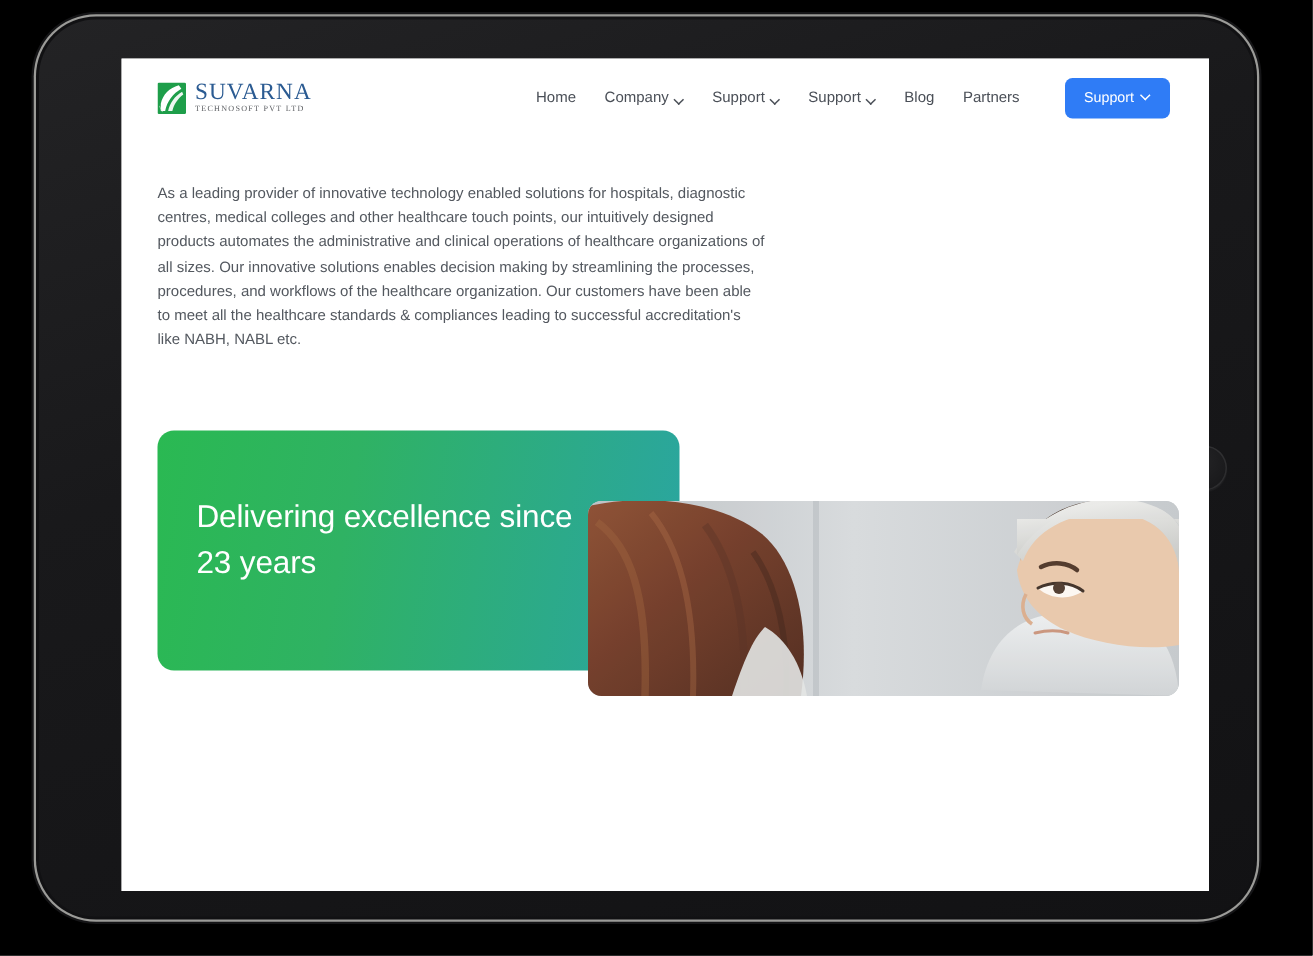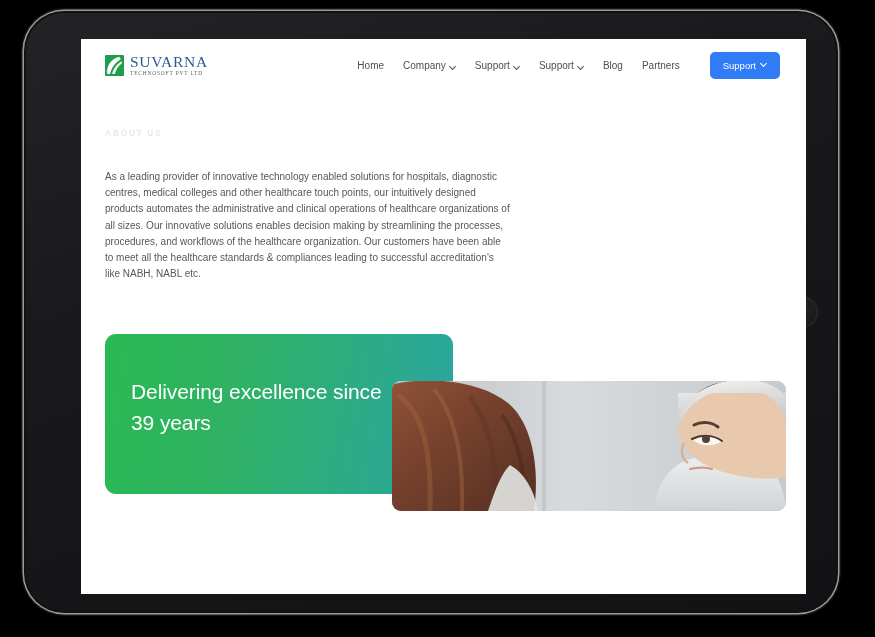--- a/index.html
+++ b/index.html
@@ -295,30 +295,29 @@
 
             <button class="support-btn" type="button">
               <span>Support</span>
               <span class="chev"></span>
             </button>
           </nav>
         </div>
 
         <div class="content">
 
-          <div class="eyebrow">ABOUT US</div>
 
 
           <p class="body-copy">As a leading provider of innovative technology enabled solutions for hospitals, diagnostic centres, medical colleges and other healthcare touch points, our intuitively designed products automates the administrative and clinical operations of healthcare organizations of all sizes. Our innovative solutions enables decision making by streamlining the processes, procedures, and workflows of the healthcare organization. Our customers have been able to meet all the healthcare standards &amp; compliances leading to successful accreditation's like NABH, NABL etc.</p>
         </div>
 
         <div class="promo-wrap">
 
           <div class="promo-card">
-            <div class="promo-title">Delivering excellence since 39 years</div>
+            <div class="promo-title">Delivering excellence since 23 years</div>
           </div>
 
           <div class="promo-photo">
             <svg viewBox="0 0 394 130" preserveAspectRatio="xMidYMid slice">
               <defs>
                 <linearGradient id="bgWall" x1="0" y1="0" x2="1" y2="0">
                   <stop offset="0%" stop-color="#b9bec2"></stop>
                   <stop offset="45%" stop-color="#d6d9db"></stop>
                   <stop offset="100%" stop-color="#c3c7ca"></stop>
                 </linearGradient>

